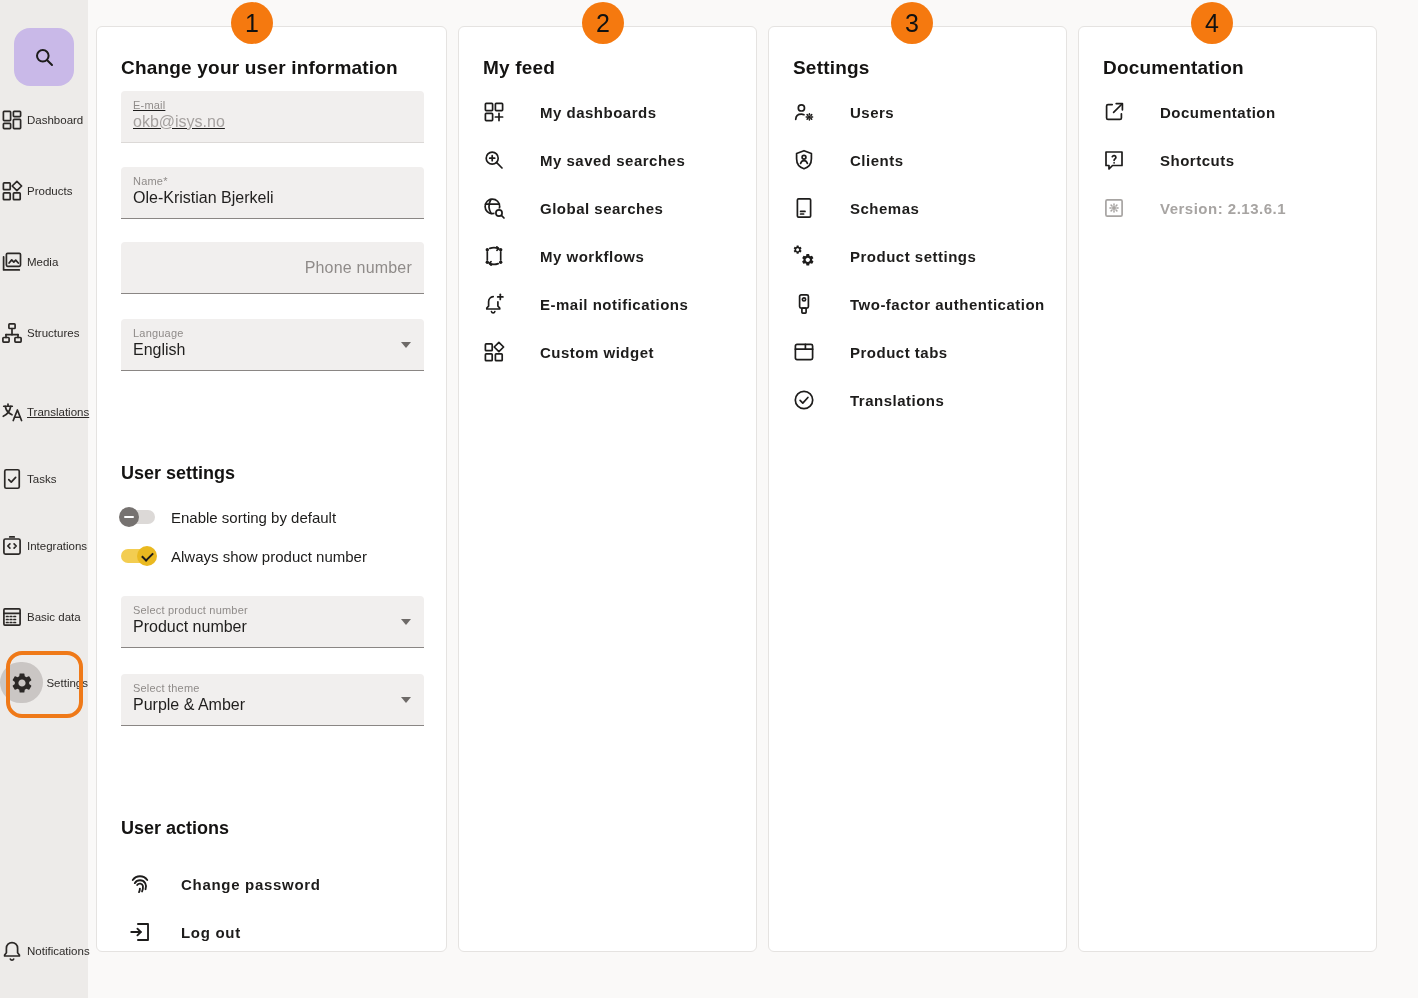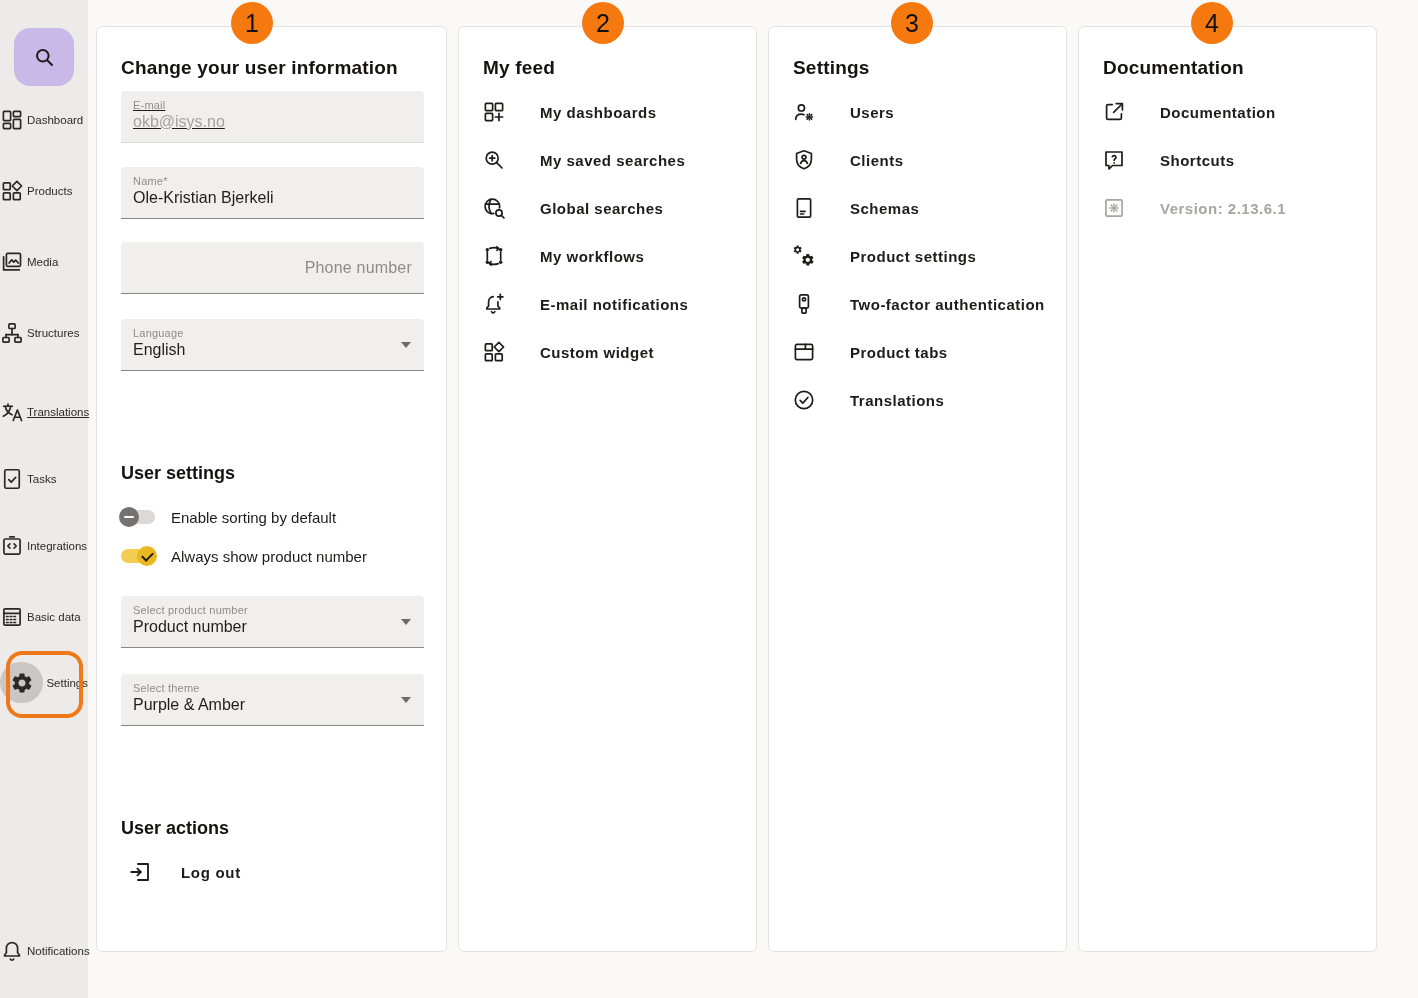--- a/index.html
+++ b/index.html
@@ -270,20 +270,31 @@
           <span class="caret"></span>
         </div>
         <div class="field select" style="margin-top: 26px;">
           <span class="flabel">Select theme</span>
           <span class="fvalue">Purple &amp; Amber</span>
           <span class="caret"></span>
         </div>
       </div>
     <div class="section-title" style="margin-top:92px;">User actions</div>
     <div id="user-actions">
+        <div class="action-row" style="margin-top: 30px;">
+          <span class="icon">
+            <svg viewBox="0 0 24 24">
+              <path d="M5.3 8.3a8.2 8.2 0 0 1 13.4 0"></path>
+              <path d="M7.2 11.2a5.7 5.7 0 0 1 9.6 0c.9 1.5.8 3.9.3 5.6"></path>
+              <path d="M9.4 13a2.9 2.9 0 0 1 5.3.9c.2 1.7-.1 3.5-.8 5"></path>
+              <path d="M11.9 16.2c0 1.2-.3 2.4-.8 3.3"></path>
+            </svg>
+          </span>
+          <span class="item-label">Change password</span>
+        </div>
         <div class="action-row" style="margin-top: 18px;">
           <span class="icon">
             <svg viewBox="0 0 24 24">
               <path d="M10.1 4.6h9.3v14.8h-9.3"></path>
               <path d="M3.9 12h8.8"></path>
               <path d="M9.6 8.9 12.7 12l-3.1 3.1"></path>
             </svg>
           </span>
           <span class="item-label">Log out</span>
         </div>

